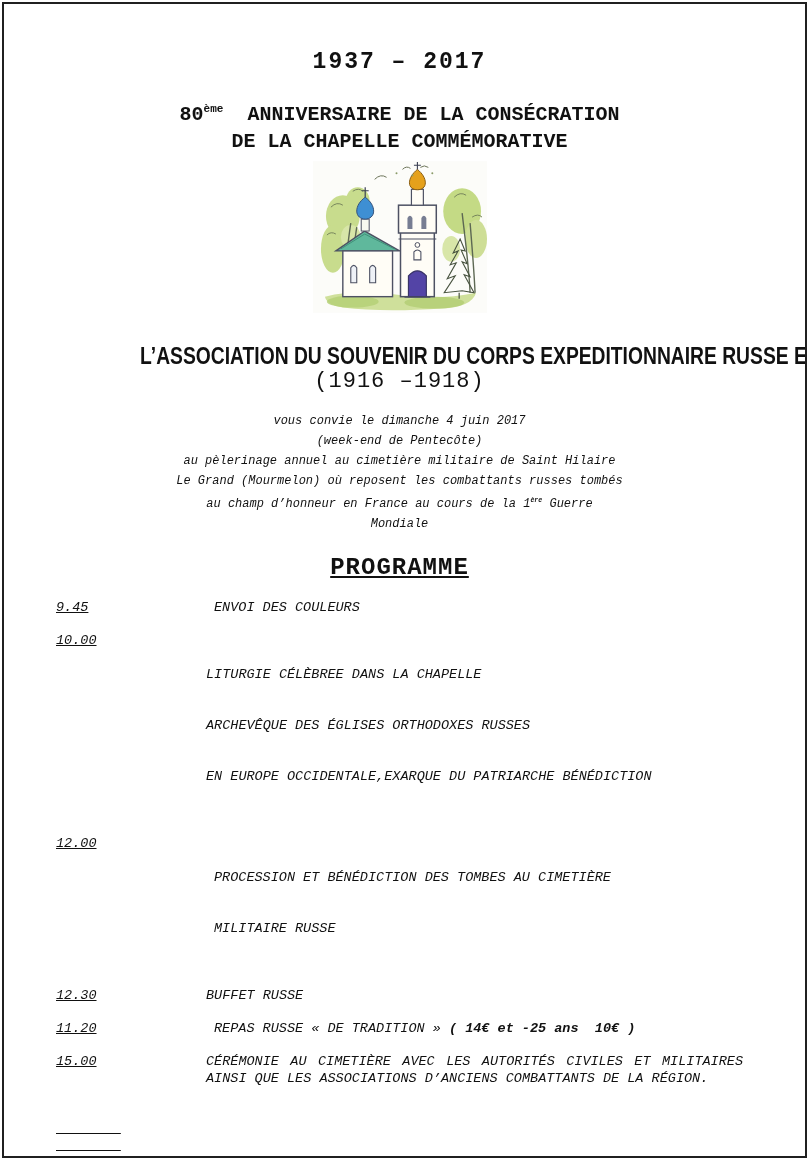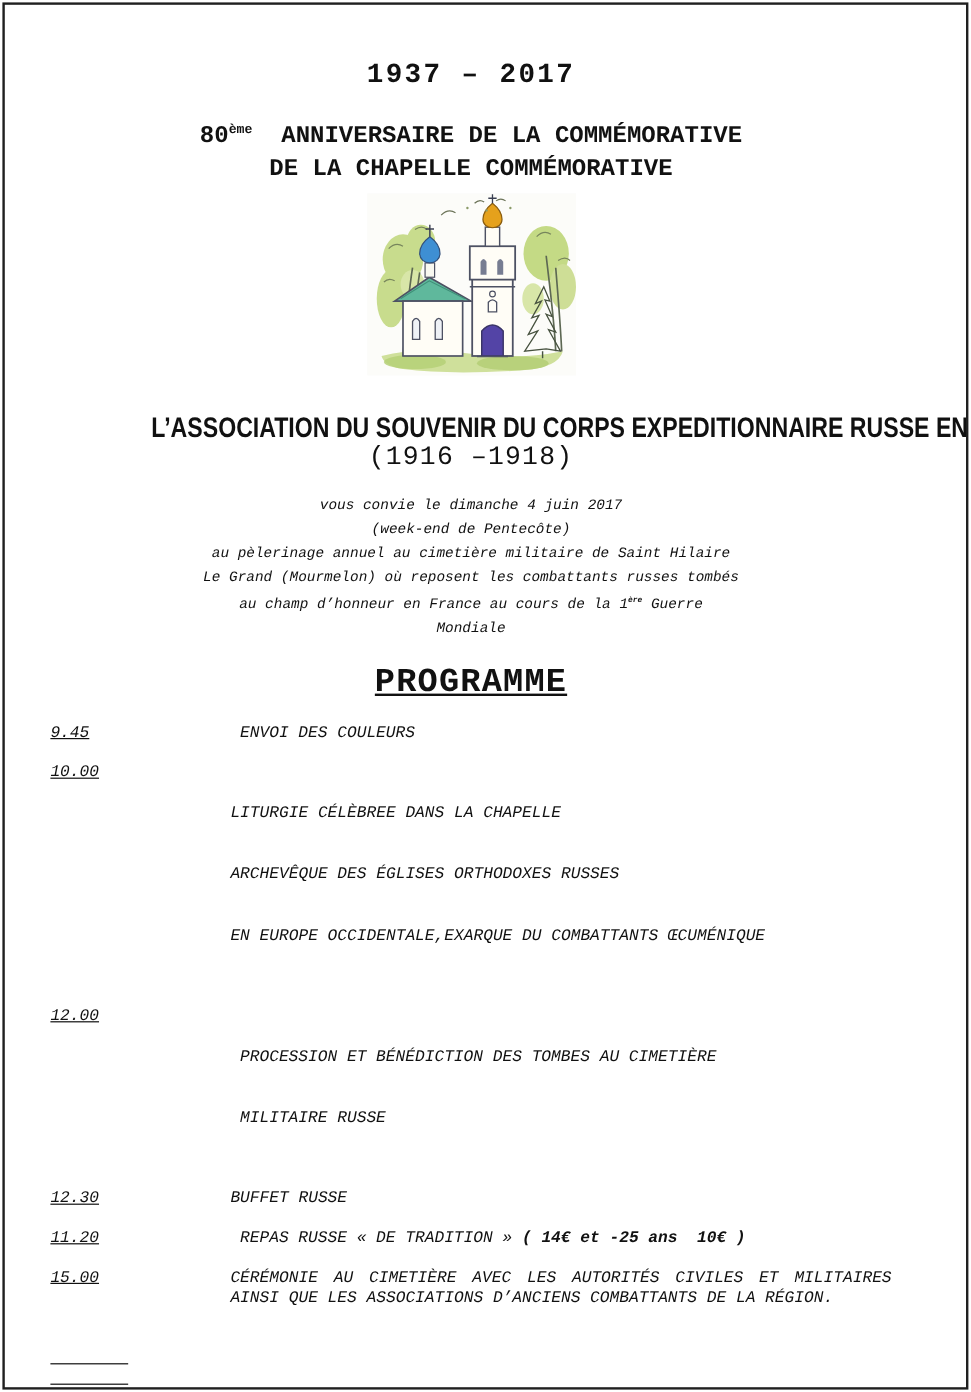--- a/index.html
+++ b/index.html
@@ -1,49 +1,49 @@
 <!DOCTYPE html>
 <html><head>
 <meta charset="utf-8">
 <style>
   html,body{margin:0;padding:0;background:#ffffff;}
   body{width:809px;height:1160px;position:relative;font-family:"Liberation Mono",monospace;color:#111;}
   .page{position:absolute;left:2px;top:2px;right:2px;bottom:2px;border:2px solid #202020;box-sizing:border-box;
-        padding:40px 62px 0 38px;background:#fff;overflow:hidden;}
+        padding:40px 62px 0 52px;background:#fff;overflow:hidden;}
   .years{margin-top:4px;text-align:center;font-weight:bold;font-size:23px;letter-spacing:2px;line-height:28px;}
   .anniv{margin-top:20px;text-align:center;font-weight:bold;font-size:20px;line-height:27px;}
   .anniv-line{white-space:pre;}
   sup{font-size:0.55em;vertical-align:super;font-weight:bold;}
   .chapel-wrap{margin-top:6px;text-align:center;}
   .chapel-wrap svg{display:inline-block;background:#fcfcfa;}
   .assoc{margin-top:26px;text-align:center;}
   .assoc-line1{font-family:"Liberation Sans",sans-serif;font-weight:bold;font-size:23.5px;line-height:25px;
                display:inline-block;transform:scaleX(0.82);transform-origin:center;white-space:nowrap;}
   .assoc-line2{font-weight:normal;font-size:22px;line-height:26px;letter-spacing:1px;}
   .invite{margin-top:16px;text-align:center;font-style:italic;font-size:12px;line-height:20px;}
   .prog-heading{margin-top:20px;text-align:center;}
-  .prog-heading span{font-weight:bold;font-size:28px;letter-spacing:1px;text-decoration:underline;}
+  .prog-heading span{font-weight:bold;font-size:24px;letter-spacing:1px;text-decoration:underline;}
   .prog{margin-top:18px;font-style:italic;font-size:13.5px;line-height:17px;}
   .prog-row{display:flex;margin-bottom:16px;}
   .prog-time{flex:0 0 150px;white-space:pre;text-decoration:underline;}
   .prog-desc{flex:1;white-space:pre-wrap;}
   .pad8{padding-left:8px;}
   .justify{text-align:justify;white-space:normal;}
   .price{font-weight:bold;}
   .align-end{align-items:flex-end;}
 </style>
 </head>
 <body>
 
 <div class="page">
 
   <div class="years">1937 – 2017</div>
 
   <div class="anniv">
-    <div class="anniv-line"><span>80</span><sup>ème</sup><span>  ANNIVERSAIRE DE LA COMMÉMORATIVE</span></div>
+    <div class="anniv-line"><span>80</span><sup>ème</sup><span>  ANNIVERSAIRE DE LA CONSÉCRATION</span></div>
     <div class="anniv-line">DE LA CHAPELLE COMMÉMORATIVE</div>
   </div>
 
   <div class="chapel-wrap">
     <svg width="174" height="152" viewBox="0 0 175 152" xmlns="http://www.w3.org/2000/svg">
       <rect x="0" y="0" width="175" height="152" fill="#fcfcf9"></rect>
 
       <path d="M12 136 Q45 128 85 134 Q125 140 164 132 Q160 146 130 148 Q70 152 30 147 Q14 144 12 136 Z" fill="#cfe09b"></path>
       <ellipse cx="40" cy="141" rx="26" ry="6" fill="#b5d077" opacity="0.85"></ellipse>
       <ellipse cx="122" cy="142" rx="30" ry="6" fill="#aecb6e" opacity="0.7"></ellipse>
@@ -116,21 +116,21 @@
     <div class="prog-row">
       <div class="prog-time">9.45</div>
       <div class="prog-desc pad8">ENVOI DES COULEURS</div>
     </div>
 
     <div class="prog-row">
       <div class="prog-time">10.00</div>
       <div class="prog-desc">
         <div>LITURGIE CÉLÈBREE DANS LA CHAPELLE</div>
         <div>ARCHEVÊQUE DES ÉGLISES ORTHODOXES RUSSES</div>
-        <div>EN EUROPE OCCIDENTALE,EXARQUE DU COMBATTANTS ŒCUMÉNIQUE</div>
+        <div>EN EUROPE OCCIDENTALE,EXARQUE DU PATRIARCHE BÉNÉDICTION</div>
       </div>
     </div>
 
     <div class="prog-row">
       <div class="prog-time">12.00</div>
       <div class="prog-desc pad8">
         <div>PROCESSION ET BÉNÉDICTION DES TOMBES AU CIMETIÈRE</div>
         <div>MILITAIRE RUSSE</div>
       </div>
     </div>

